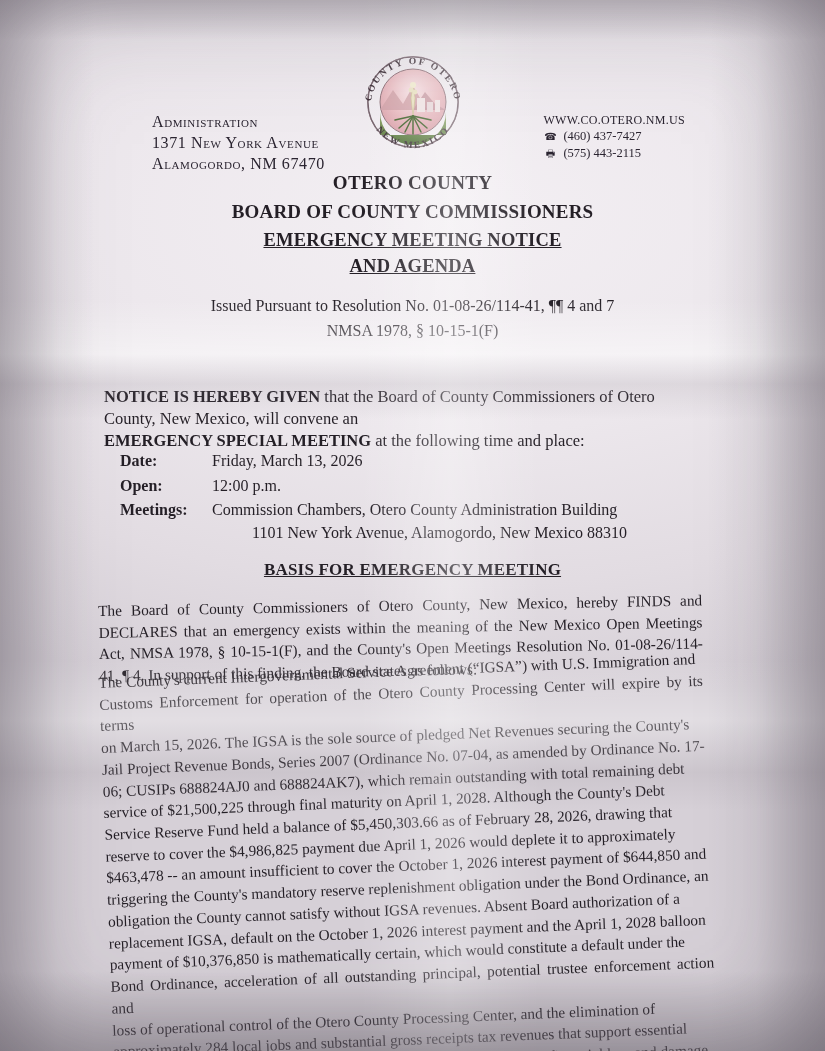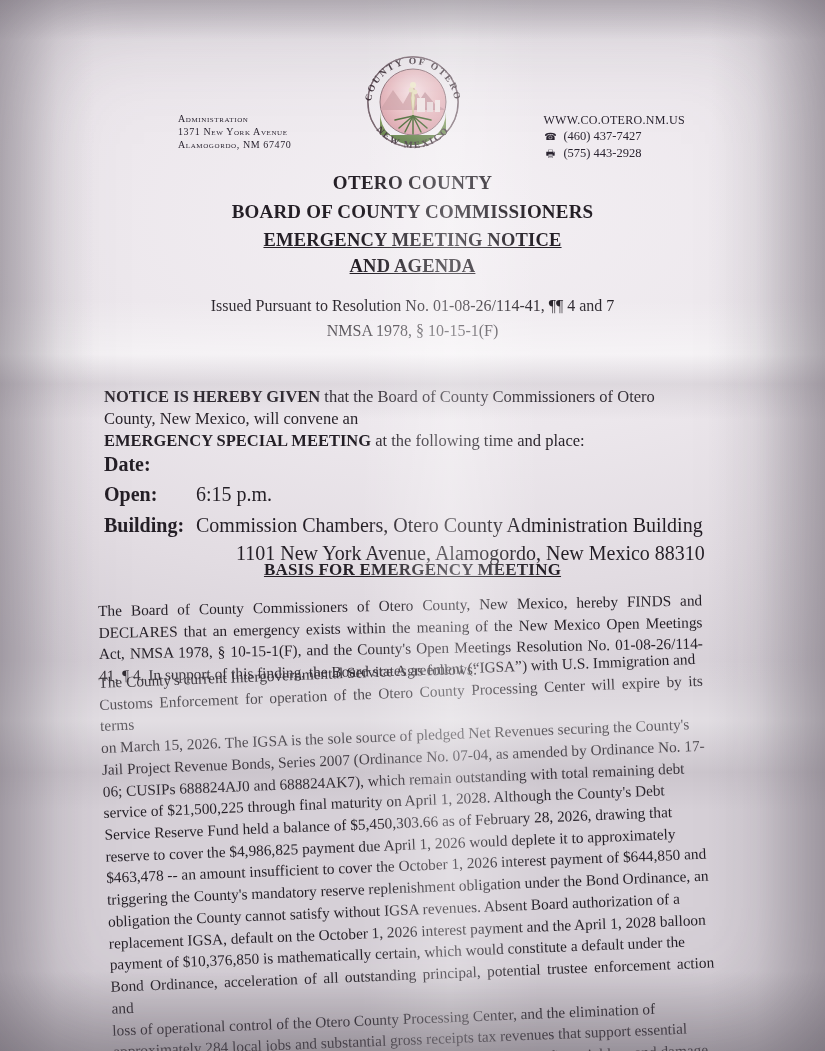--- a/index.html
+++ b/index.html
@@ -74,25 +74,24 @@
     position: absolute;
     left: 140px;
     top: 40px;
     width: 545px;
     height: 130px;
   }
   .lh-left {
     position: absolute;
     left: 12px;
     top: 72px;
-    font-size: 10px;
+    font-size: 16px;
     line-height: 1.30;
     letter-spacing: 0.2px;
     color: #2a2430;
-    margin-left: 26px;
   }
   .lh-left .sc {
     font-variant: small-caps;
     letter-spacing: 0.6px;
   }
   .lh-right {
     position: absolute;
     right: 0px;
     top: 72px;
     font-size: 12.5px;
@@ -178,24 +177,24 @@
     position: absolute;
     left: 104px;
     top: 386px;
     width: 600px;
     font-size: 16.5px;
     line-height: 1.32;
   }
 
   .whenwhere {
     position: absolute;
-    left: 104px;
+    left: 120px;
     top: 450px;
     width: 620px;
-    font-size: 20px;
+    font-size: 16px;
     line-height: 1.42;
   }
   .ww-row {
     display: flex;
     margin-bottom: 2px;
   }
   .ww-label {
     font-weight: bold;
     width: 92px;
     flex: 0 0 92px;
@@ -303,21 +302,21 @@
       </div>
 
       <div class="lh-right">
         <div class="url">WWW.CO.OTERO.NM.US</div>
         <div class="line">
           <span class="glyph">☎</span>
           <span>(460) 437-7427</span>
         </div>
         <div class="line">
           <span class="glyph">🖶</span>
-          <span>(575) 443-2928</span>
+          <span>(575) 443-2115</span>
         </div>
       </div>
     </div>
 
     <div class="title-block">
       <div class="t1">OTERO COUNTY</div>
       <div class="t2">BOARD OF COUNTY COMMISSIONERS</div>
       <div class="t3">EMERGENCY MEETING NOTICE</div>
       <div class="t4">AND AGENDA</div>
     </div>
@@ -328,27 +327,28 @@
     </div>
 
     <div class="notice">
       <span style="font-weight:bold">NOTICE IS HEREBY GIVEN</span><span> that the Board of County Commissioners of Otero County, New Mexico, will convene an</span><br>
       <span style="font-weight:bold">EMERGENCY SPECIAL MEETING</span><span> at the following time and place:</span>
     </div>
 
     <div class="whenwhere">
       <div class="ww-row">
         <div class="ww-label">Date:</div>
+        <div class="ww-val">Friday, March 13, 2026</div>
       </div>
       <div class="ww-row">
         <div class="ww-label">Open:</div>
-        <div class="ww-val">6:15 p.m.</div>
+        <div class="ww-val">12:00 p.m.</div>
       </div>
       <div class="ww-row">
-        <div class="ww-label">Building:</div>
+        <div class="ww-label">Meetings:</div>
         <div class="ww-val">
           <span>Commission Chambers, Otero County Administration Building</span>
           <span class="indent">1101 New York Avenue, Alamogordo, New Mexico 88310</span>
         </div>
       </div>
     </div>
 
     <div class="basis">
       <span>BASIS FOR EMERGENCY MEETING</span>
     </div>

